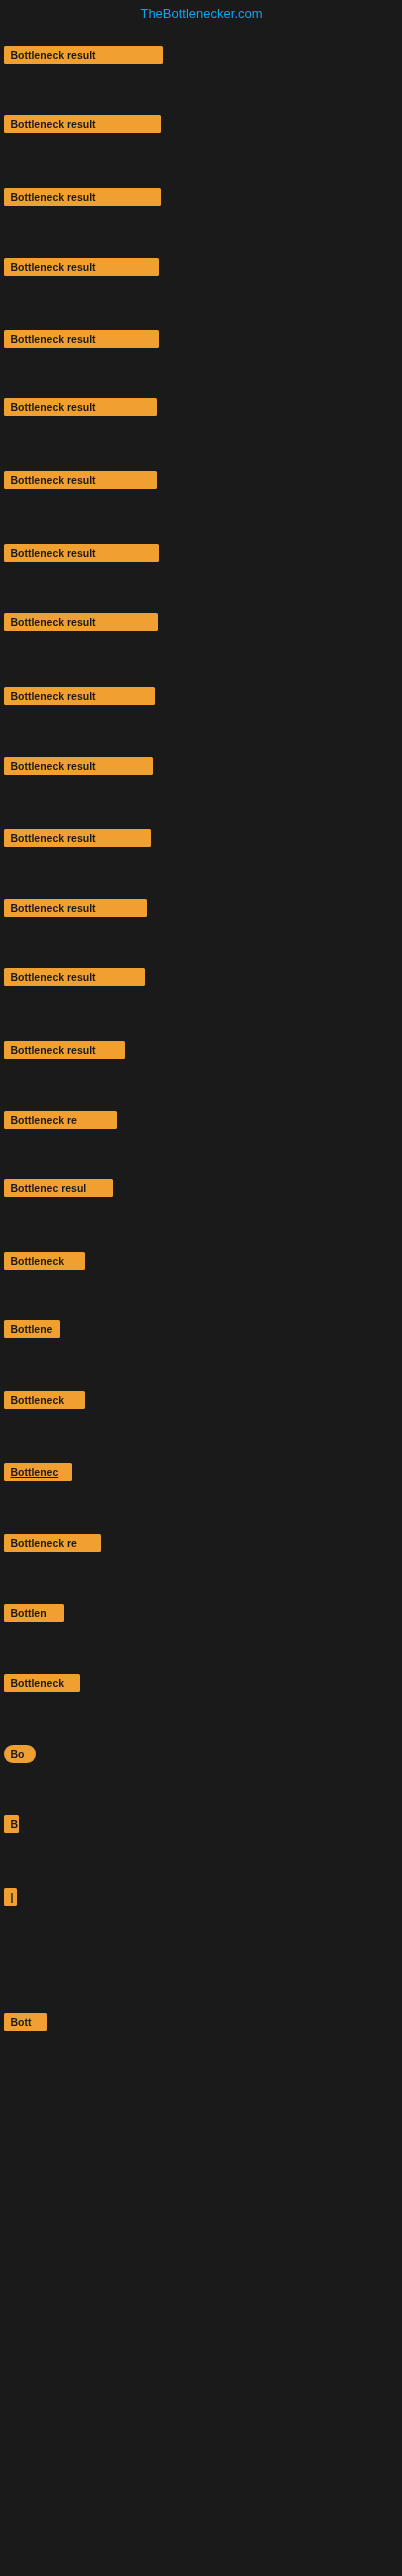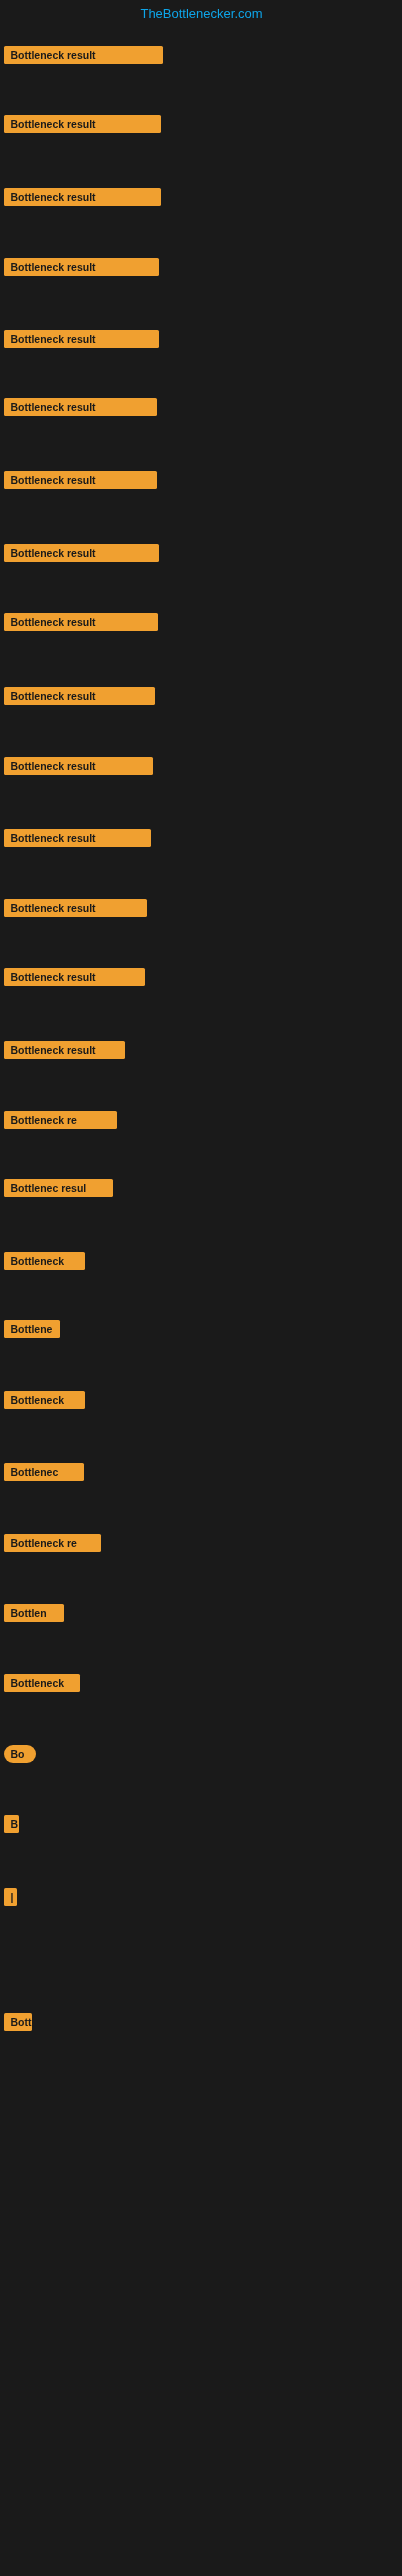--- a/index.html
+++ b/index.html
@@ -54,21 +54,21 @@
 <div class="bottleneck-badge" style="top: 757px; width: 149px;">Bottleneck result</div>
 <div class="bottleneck-badge" style="top: 829px; width: 147px;">Bottleneck result</div>
 <div class="bottleneck-badge" style="top: 899px; width: 143px;">Bottleneck result</div>
 <div class="bottleneck-badge" style="top: 968px; width: 141px;">Bottleneck result</div>
 <div class="bottleneck-badge" style="top: 1041px; width: 121px;">Bottleneck result</div>
 <div class="bottleneck-badge" style="top: 1111px; width: 113px;">Bottleneck re</div>
 <div class="bottleneck-badge" style="top: 1179px; width: 109px;">Bottlenec resul</div>
 <div class="bottleneck-badge" style="top: 1252px; width: 81px;">Bottleneck</div>
 <div class="bottleneck-badge" style="top: 1320px; width: 56px;">Bottlene</div>
 <div class="bottleneck-badge" style="top: 1391px; width: 81px;">Bottleneck</div>
-<div class="bottleneck-badge" style="top: 1463px; width: 80px;">Bottlenec</div>
+<div class="bottleneck-badge" style="top: 1463px; width: 68px; text-decoration: underline;">Bottlenec</div>
 <div class="bottleneck-badge" style="top: 1534px; width: 97px;">Bottleneck re</div>
 <div class="bottleneck-badge" style="top: 1604px; width: 60px;">Bottlen</div>
 <div class="bottleneck-badge" style="top: 1674px; width: 76px;">Bottleneck</div>
 <div class="bottleneck-badge" style="top: 1745px; width: 32px; border-radius: 9px;">Bo</div>
 <div class="bottleneck-badge" style="top: 1815px; width: 14.5px;">B</div>
 <div class="bottleneck-badge" style="top: 1888px; width: 6.4px;">|</div>
-<div class="bottleneck-badge" style="top: 2013px; width: 28px;">Bott</div>
+<div class="bottleneck-badge" style="top: 2013px; width: 43px;">Bott</div>
 
 
 </body></html>

